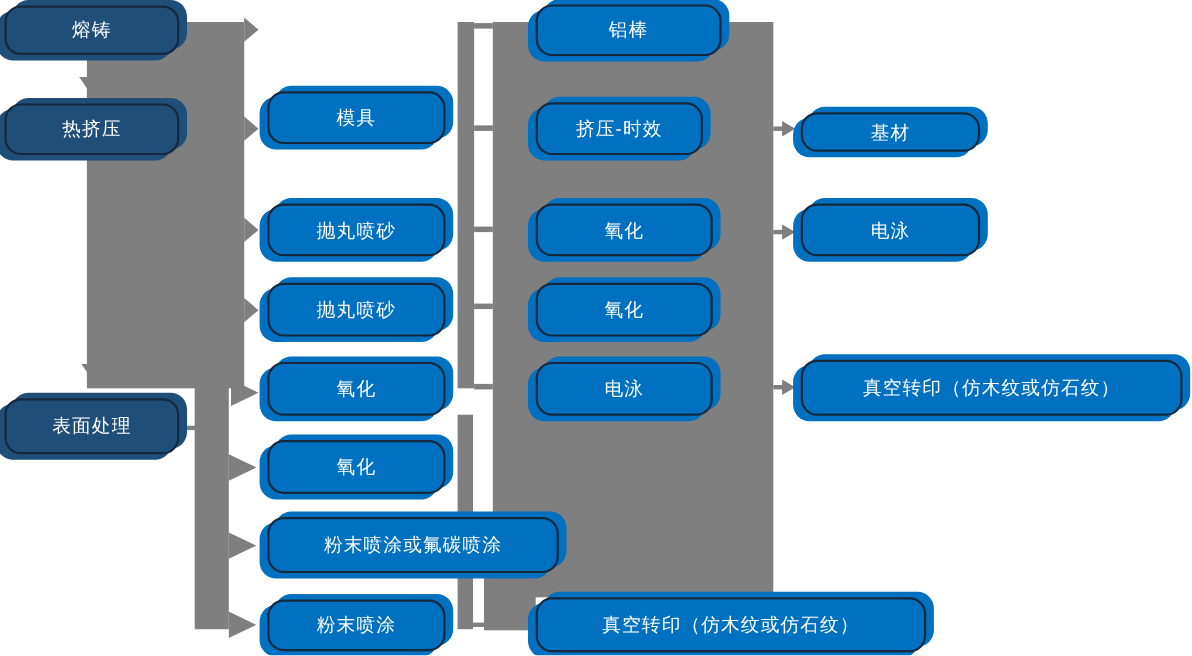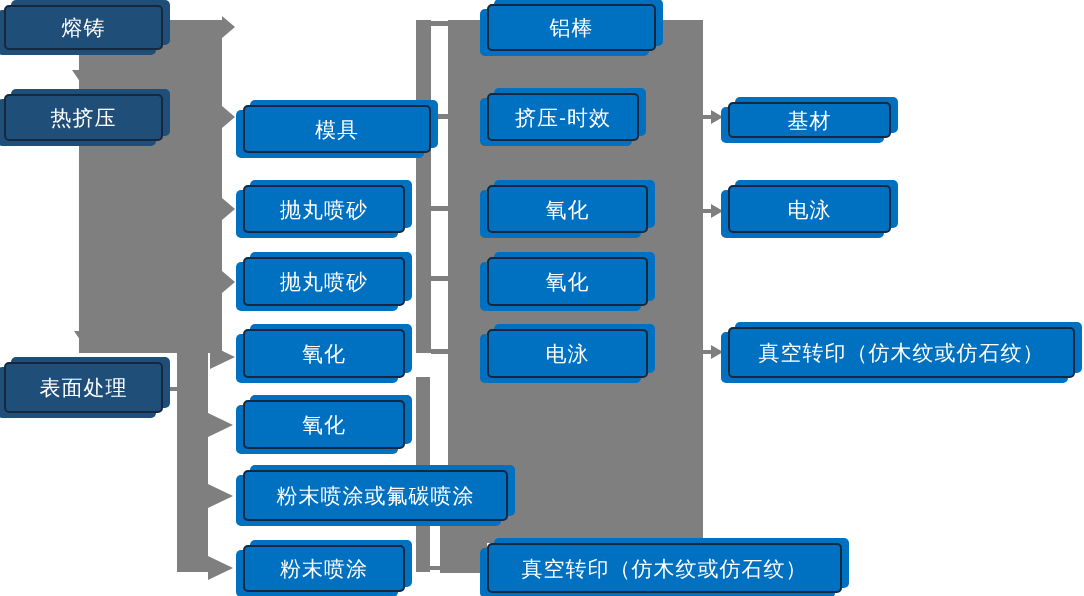--- a/index.html
+++ b/index.html
@@ -23,22 +23,22 @@
   }
   .tri-right-small{
     position:absolute;width:0;height:0;background:none;
     border-top:7px solid transparent;border-bottom:7px solid transparent;
     border-left:12px solid var(--gray);
   }
   
   .node{
     position:absolute;display:flex;align-items:center;justify-content:center;
     background:var(--blue);color:var(--text);
-    border:2px solid var(--border);border-radius:5px;
-    font-size:21px;letter-spacing:1px;line-height:1;
+    border:2px solid var(--border);border-radius:15px;
+    font-size:17px;letter-spacing:1px;line-height:1;
     box-shadow:7px -5px 0 0 var(--blue), -7px 5px 0 0 var(--blue);
     box-sizing:border-box;white-space:nowrap;
   }
   .node.dark{
     background:var(--navy);
     box-shadow:7px -5px 0 0 var(--navy), -7px 5px 0 0 var(--navy);
   }
 </style>
 </head>
 <body>
@@ -78,21 +78,21 @@
   <div class="tri-right-small" style="left:711px;top:110px"></div>
   <div class="gray" style="left:703px;top:209px;width:9px;height:4px"></div>
   <div class="tri-right-small" style="left:711px;top:204px"></div>
   <div class="gray" style="left:703px;top:350px;width:9px;height:4px"></div>
   <div class="tri-right-small" style="left:711px;top:345px"></div>
 
   <div class="node dark" style="left:4px;top:5px;width:159px;height:45px">熔铸</div>
   <div class="node dark" style="left:4px;top:94px;width:159px;height:47px">热挤压</div>
   <div class="node dark" style="left:4px;top:362px;width:159px;height:51px">表面处理</div>
 
-  <div class="node" style="left:243px;top:105px;width:188px;height:48px">模具</div>
+  <div class="node" style="left:243px;top:83px;width:162px;height:48px">模具</div>
   <div class="node" style="left:243px;top:185px;width:162px;height:48px">抛丸喷砂</div>
   <div class="node" style="left:243px;top:257px;width:162px;height:49px">抛丸喷砂</div>
   <div class="node" style="left:243px;top:329px;width:162px;height:49px">氧化</div>
   <div class="node" style="left:243px;top:400px;width:162px;height:49px">氧化</div>
   <div class="node" style="left:243px;top:470px;width:265px;height:51px">粉末喷涂或氟碳喷涂</div>
   <div class="node" style="left:243px;top:545px;width:162px;height:47px">粉末喷涂</div>
 
   <div class="node" style="left:487px;top:4px;width:169px;height:47px">铝棒</div>
   <div class="node" style="left:487px;top:93px;width:152px;height:48px">挤压-时效</div>
   <div class="node" style="left:487px;top:185px;width:161px;height:48px">氧化</div>

